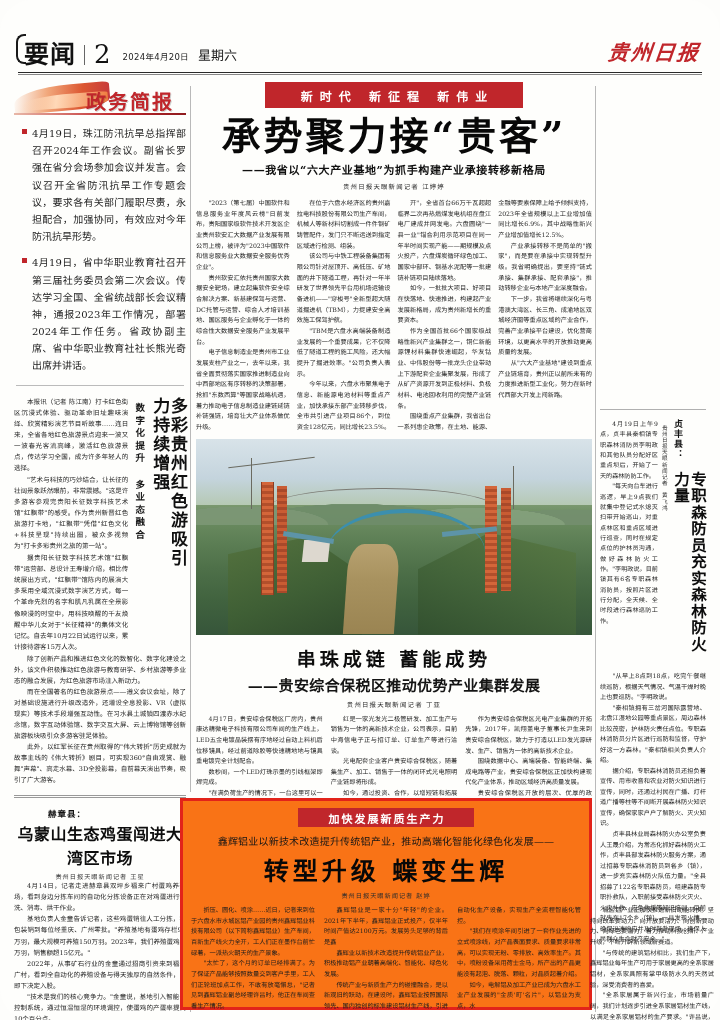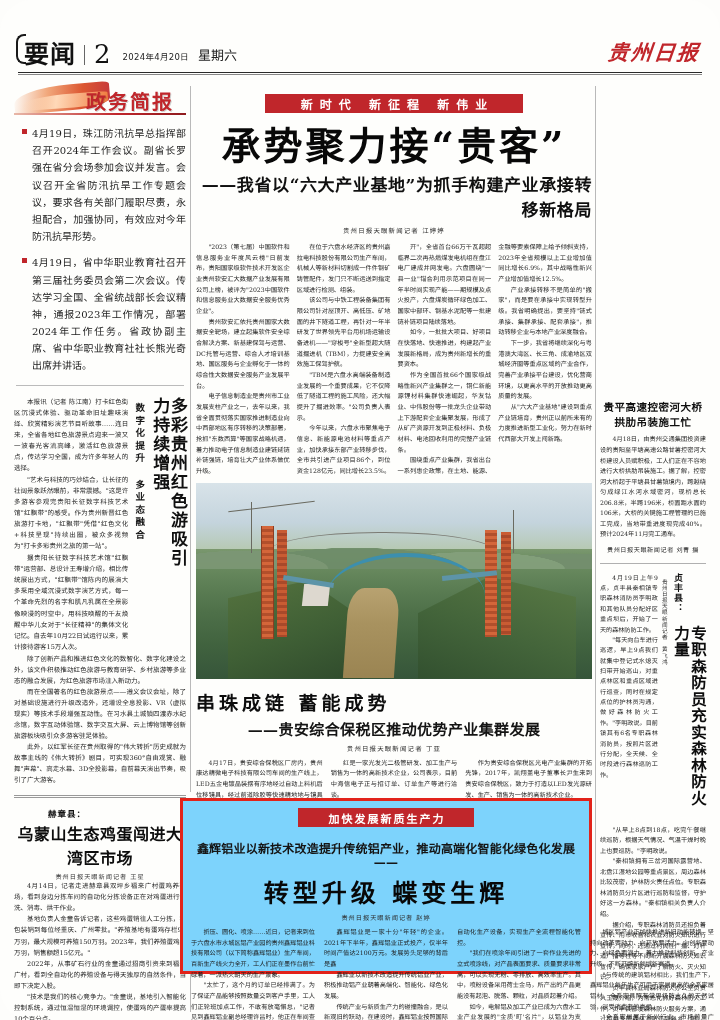--- a/index.html
+++ b/index.html
@@ -119,36 +119,36 @@
   }
   .byline {
     font-family: "DejaVu Serif", "Liberation Serif", serif;
     font-size: 6.2px; color: #333; text-align: center; margin-top: 3px; letter-spacing: 1px;
   }
 
   
   .col-main { position: absolute; left: 196px; top: 82px; width: 396px; }
 
   .kicker-bar {
-    width: 258px; height: 19px; margin: 12px auto;
+    width: 258px; height: 26px; margin: 0 auto;
     background: #c0262b; display: flex; align-items: center; justify-content: center;
   }
   .kicker-bar span {
     font-family: "DejaVu Serif", "Liberation Serif", serif;
     font-size: 12px; font-weight: 700; color: #fff; letter-spacing: 7px; text-indent: 7px;
   }
   .main-title {
     font-family: "DejaVu Serif", "Liberation Serif", serif;
     font-size: 39px; font-weight: 700; color: #080808;
     text-align: center; letter-spacing: 3px; margin-top: 7px; line-height: 1.08;
   }
   .main-sub {
     font-family: "DejaVu Serif", "Liberation Serif", serif;
-    font-size: 17px; font-weight: 700; color: #101010;
-    text-align: right; letter-spacing: .6px; margin-top: 4px;
+    font-size: 11px; font-weight: 700; color: #101010;
+    text-align: center; letter-spacing: .6px; margin-top: 4px;
   }
   .main-byline {
     font-family: "DejaVu Serif", "Liberation Serif", serif;
     font-size: 6.4px; color: #2a2a2a; text-align: center; margin-top: 5px; letter-spacing: 1.2px;
   }
   .cols4 { column-count: 4; column-gap: 7px; column-rule: none; margin-top: 7px; }
   .cols3 { column-count: 3; column-gap: 8px; margin-top: 5px; }
   .bodytext {
     font-family: "DejaVu Serif", "Liberation Serif", serif;
     font-size: 6.2px; line-height: 1.72; color: #1d1d1d; text-align: justify;
@@ -210,21 +210,21 @@
   .pb-craneL { position: absolute; left: 14%; top: 10%; width: 1px; height: 26%; background: #6a6a60; }
   .pb-craneLjib { position: absolute; left: 8%; top: 12%; width: 22%; height: 1px; background: #6a6a60; transform: rotate(-7deg); }
   .pb-craneR { position: absolute; left: 80%; top: 14%; width: 1px; height: 22%; background: #6a6a60; }
   .pb-deckL { position: absolute; left: 22%; top: 49%; width: 13%; height: 5px; background:#5d94a8; transform: rotate(9deg);}
   .pb-deckR { position: absolute; left: 62%; top: 46%; width: 14%; height: 5px; background:#5d94a8; transform: rotate(-6deg);}
   .pb-pier { position: absolute; left: 27%; top: 52%; width: 26px; height: 22px; background: #ddd8cf; transform: skewX(-6deg);}
 
   .sub2-title {
     font-family: "DejaVu Serif", "Liberation Serif", serif;
     font-size: 19px; font-weight: 700; color: #0d0d0d;
-    text-align: left; letter-spacing: 4px; margin-top: 9px;
+    text-align: center; letter-spacing: 4px; margin-top: 9px;
   }
   .sub2-dash {
     font-family: "DejaVu Serif", "Liberation Serif", serif;
     font-size: 15px; font-weight: 700; color: #141414;
     text-align: center; margin-top: 3px; letter-spacing: .4px;
   }
 
   
   .col-right { position: absolute; left: 600px; top: 82px; width: 106px; }
   .r-cap-title {
@@ -260,35 +260,35 @@
   }
   .r-vt-body {
     flex: 1;
     font-family: "DejaVu Serif", "Liberation Serif", serif;
     font-size: 6.1px; line-height: 1.7; color: #1d1d1d; text-align: justify;
   }
   .r-vt-body p { text-indent: 2em; }
 
   
   .boxed {
-    position: absolute; left: 180px; top: 798px; width: 412px; height: 176px;
-    border: 3px solid #e2231a; background: #7dd3fc; padding: 6px 8px 4px 8px;
+    position: absolute; left: 180px; top: 798px; width: 412px; height: 212px;
+    border: 3px solid #e2231a; background: #f97316; padding: 6px 8px 4px 8px;
   }
   .bx-banner {
     width: 176px; height: 19px; margin: 1px auto 0 auto; background: #c0262b;
     display: flex; align-items: center; justify-content: center;
   }
   .bx-banner span {
     font-family: "DejaVu Serif", "Liberation Serif", serif;
     font-size: 11px; font-weight: 700; color: #fff; letter-spacing: 2px; text-indent: 2px;
   }
   .bx-kicker {
     font-family: "DejaVu Serif", "Liberation Serif", serif;
-    font-size: 12px; font-weight: 700; color: #151515;
-    text-align: center; margin-top: 12px; letter-spacing: .2px;
+    font-size: 10px; font-weight: 400; color: #151515;
+    text-align: center; margin-top: 6px; letter-spacing: .2px;
   }
   .bx-title {
     font-family: "DejaVu Serif", "Liberation Serif", serif;
     font-size: 25px; font-weight: 700; color: #080808;
     text-align: center; letter-spacing: 4px; margin-top: 3px;
   }
   .bx-by {
     font-family: "DejaVu Serif", "Liberation Serif", serif;
     font-size: 6.2px; color: #2c2c2c; text-align: center; margin-top: 4px; letter-spacing: 1px;
   }
@@ -442,28 +442,20 @@
         </div>
       </div>
     </div>
 
   </div>
 
   <div class="col-right">
 
     <div style="height:318px;"></div>
 
-    <div>
-      <div class="r-cap-title" style="white-space:pre-line;">贵平高速控密河大桥
-拱肋吊装施工忙</div>
-      <div class="r-body">
-        <p>4月18日，由贵州交通集团投资建设的贵阳至平塘高速公路甘薯控密河大桥建设人员赋积极，工人们正在不容地进行大桥拱肋吊装施工。据了解，控密河大桥起于平塘县甘薯镇境内，跨越绕匀成绿江水河水域密河，现桥总长206.8米，半跨196米，桥面距水面约106米，大桥的关键施工程管理的已施工完成，当地带重进度现完成40%。预计2024年11月完工通车。</p>
-      </div>
-      <div class="r-credit">贵州日报天眼新闻记者 刘青 摄</div>
-    </div>
 
     <div class="hrule"></div>
 
     <div>
       <div class="r-vt">
         <div>
           <div class="r-vt-kicker">贞丰县：</div>
           <div class="r-vt-title">专职森防员充实森林防火力量</div>
         </div>
         <div class="r-vt-by">贵州日报天眼新闻记者 黄飞鸿</div>

